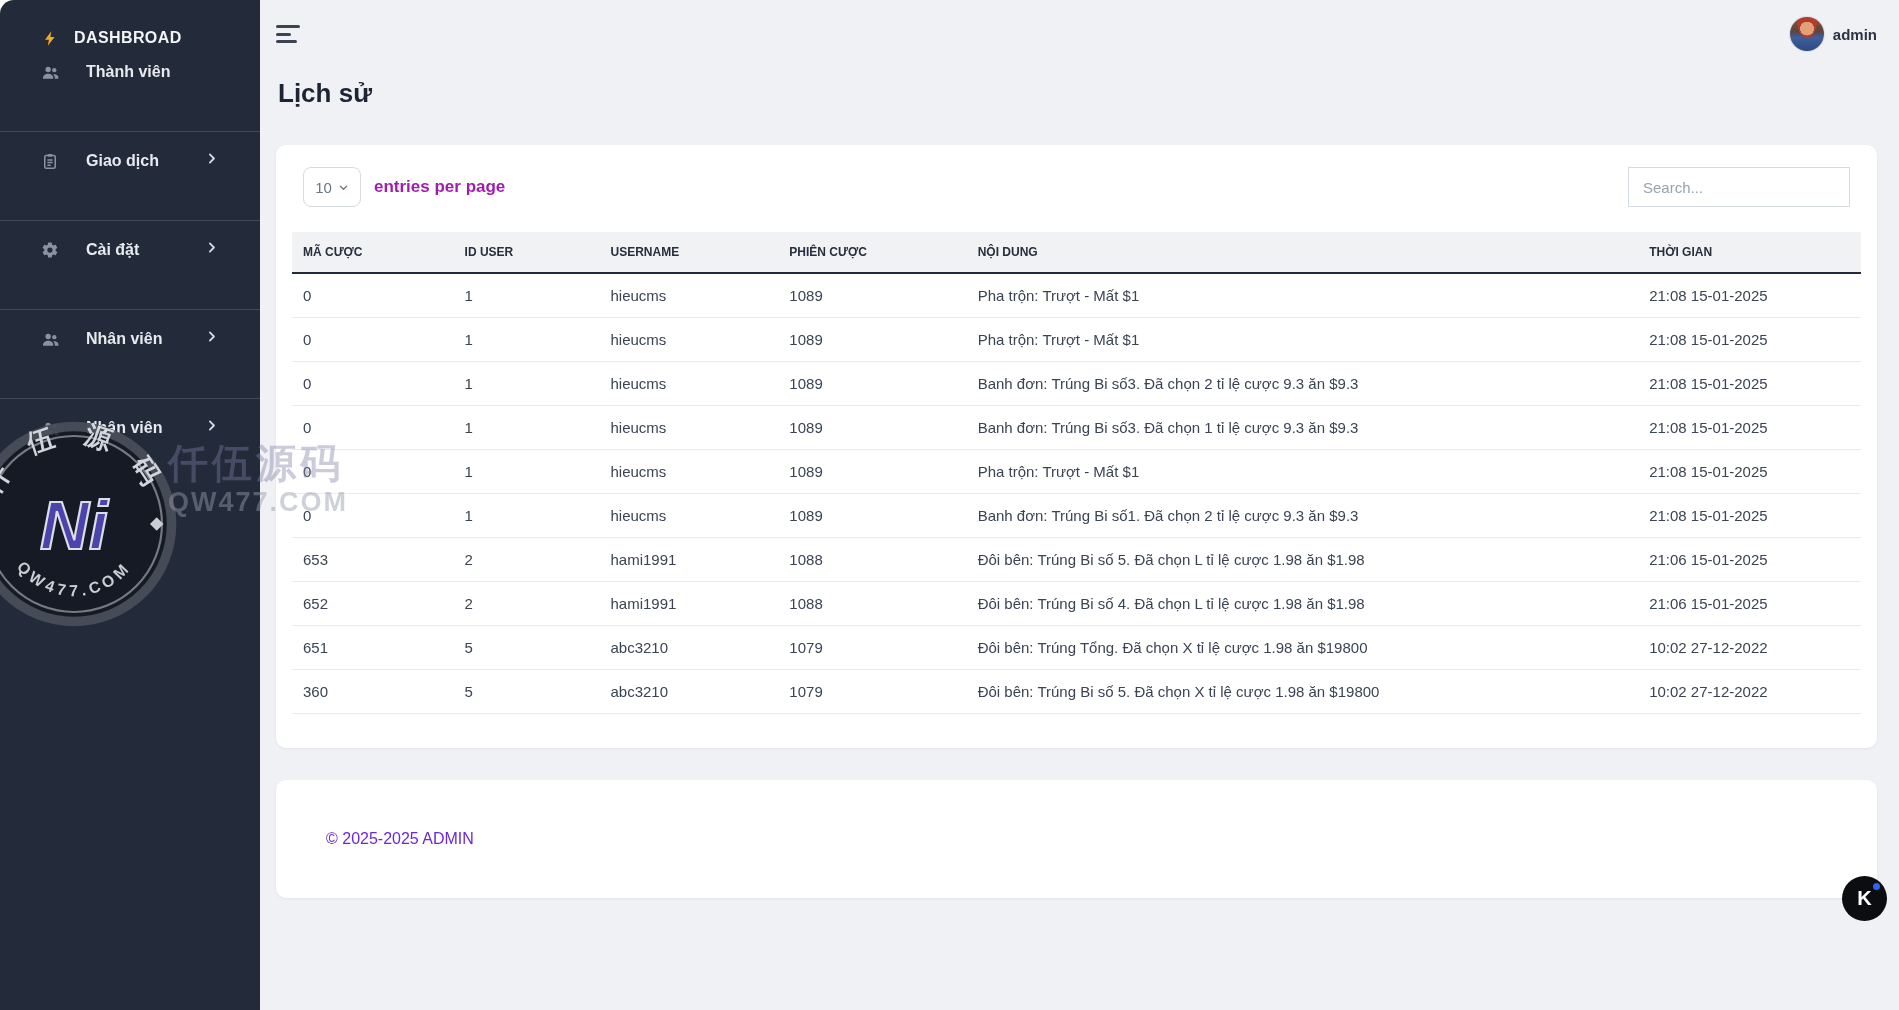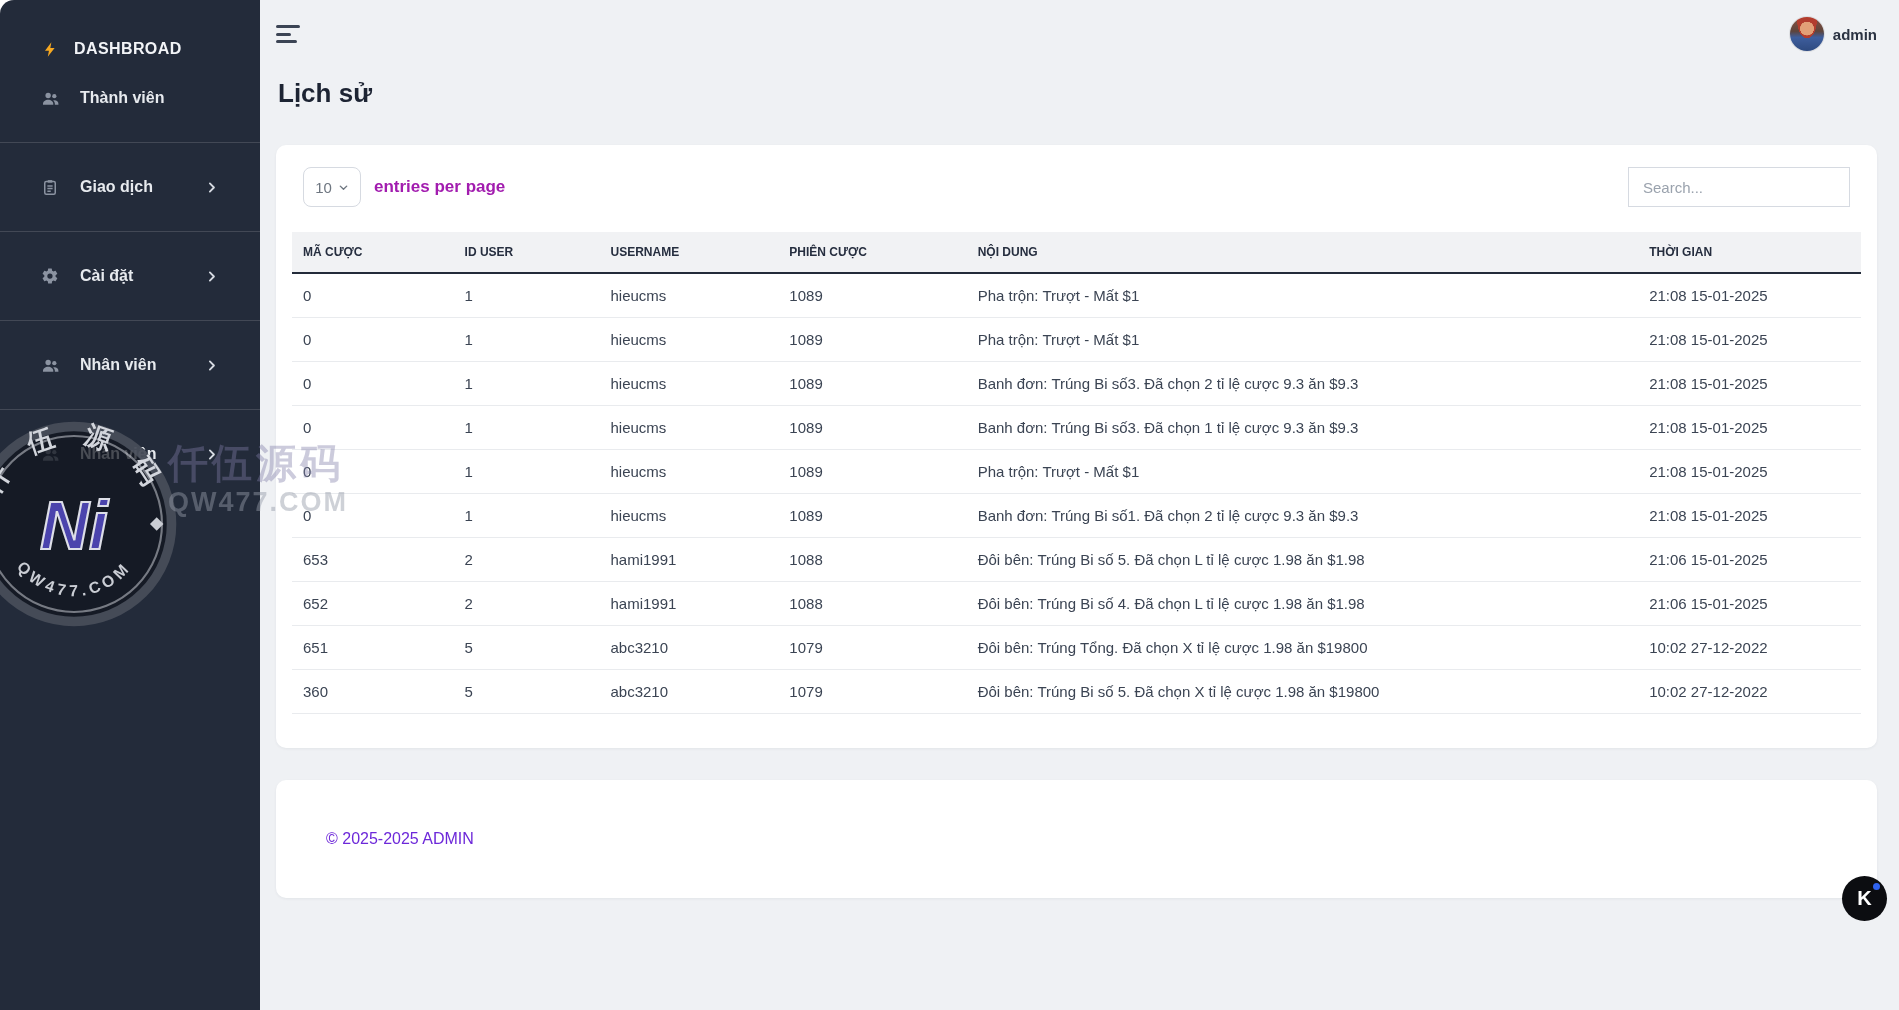--- a/index.html
+++ b/index.html
@@ -2,24 +2,24 @@
 <html><head>
 <meta charset="utf-8">
 <style>
   * { margin:0; padding:0; box-sizing:border-box; }
   html,body { width:1899px; height:1010px; overflow:hidden; background:#ffffff;
     font-family:"Liberation Sans","DejaVu Sans",sans-serif; }
   .app { position:relative; width:1899px; height:1010px; }
 
   
   .sidebar { position:absolute; left:0; top:0; width:260px; height:1010px;
-    background:#232b3a; border-top-left-radius:14px; padding-top:29px; z-index:2; }
+    background:#232b3a; border-top-left-radius:14px; padding-top:18px; z-index:2; }
   .brand { height:40px; display:flex; align-items:center; gap:14px; padding-left:40px; cursor:pointer; }
   .brand-text { color:#f2f4f7; font-size:16px; font-weight:bold; letter-spacing:.4px; }
-  .side-item { height:48px; display:flex; align-items:center; gap:20px; padding-left:40px;
+  .side-item { height:48px; display:flex; align-items:flex-start; gap:26px; padding-left:40px;
     color:#e7eaee; font-size:16px; font-weight:600; cursor:pointer; }
   .side-item:first-of-type { margin-top:5px; }
   .side-item .chev { margin-left:auto; margin-right:42px; display:flex; }
   .divider { height:1px; background:rgba(255,255,255,0.14); margin:20px 0; }
   .sicon { width:20px; display:flex; justify-content:center; }
 
   
   .main { position:absolute; left:260px; top:0; width:1639px; height:1010px;
     background:#eff1f4; padding:0 22px 0 16px; }
   .topbar { height:62px; display:flex; align-items:center; justify-content:space-between; padding-top:6px; }

